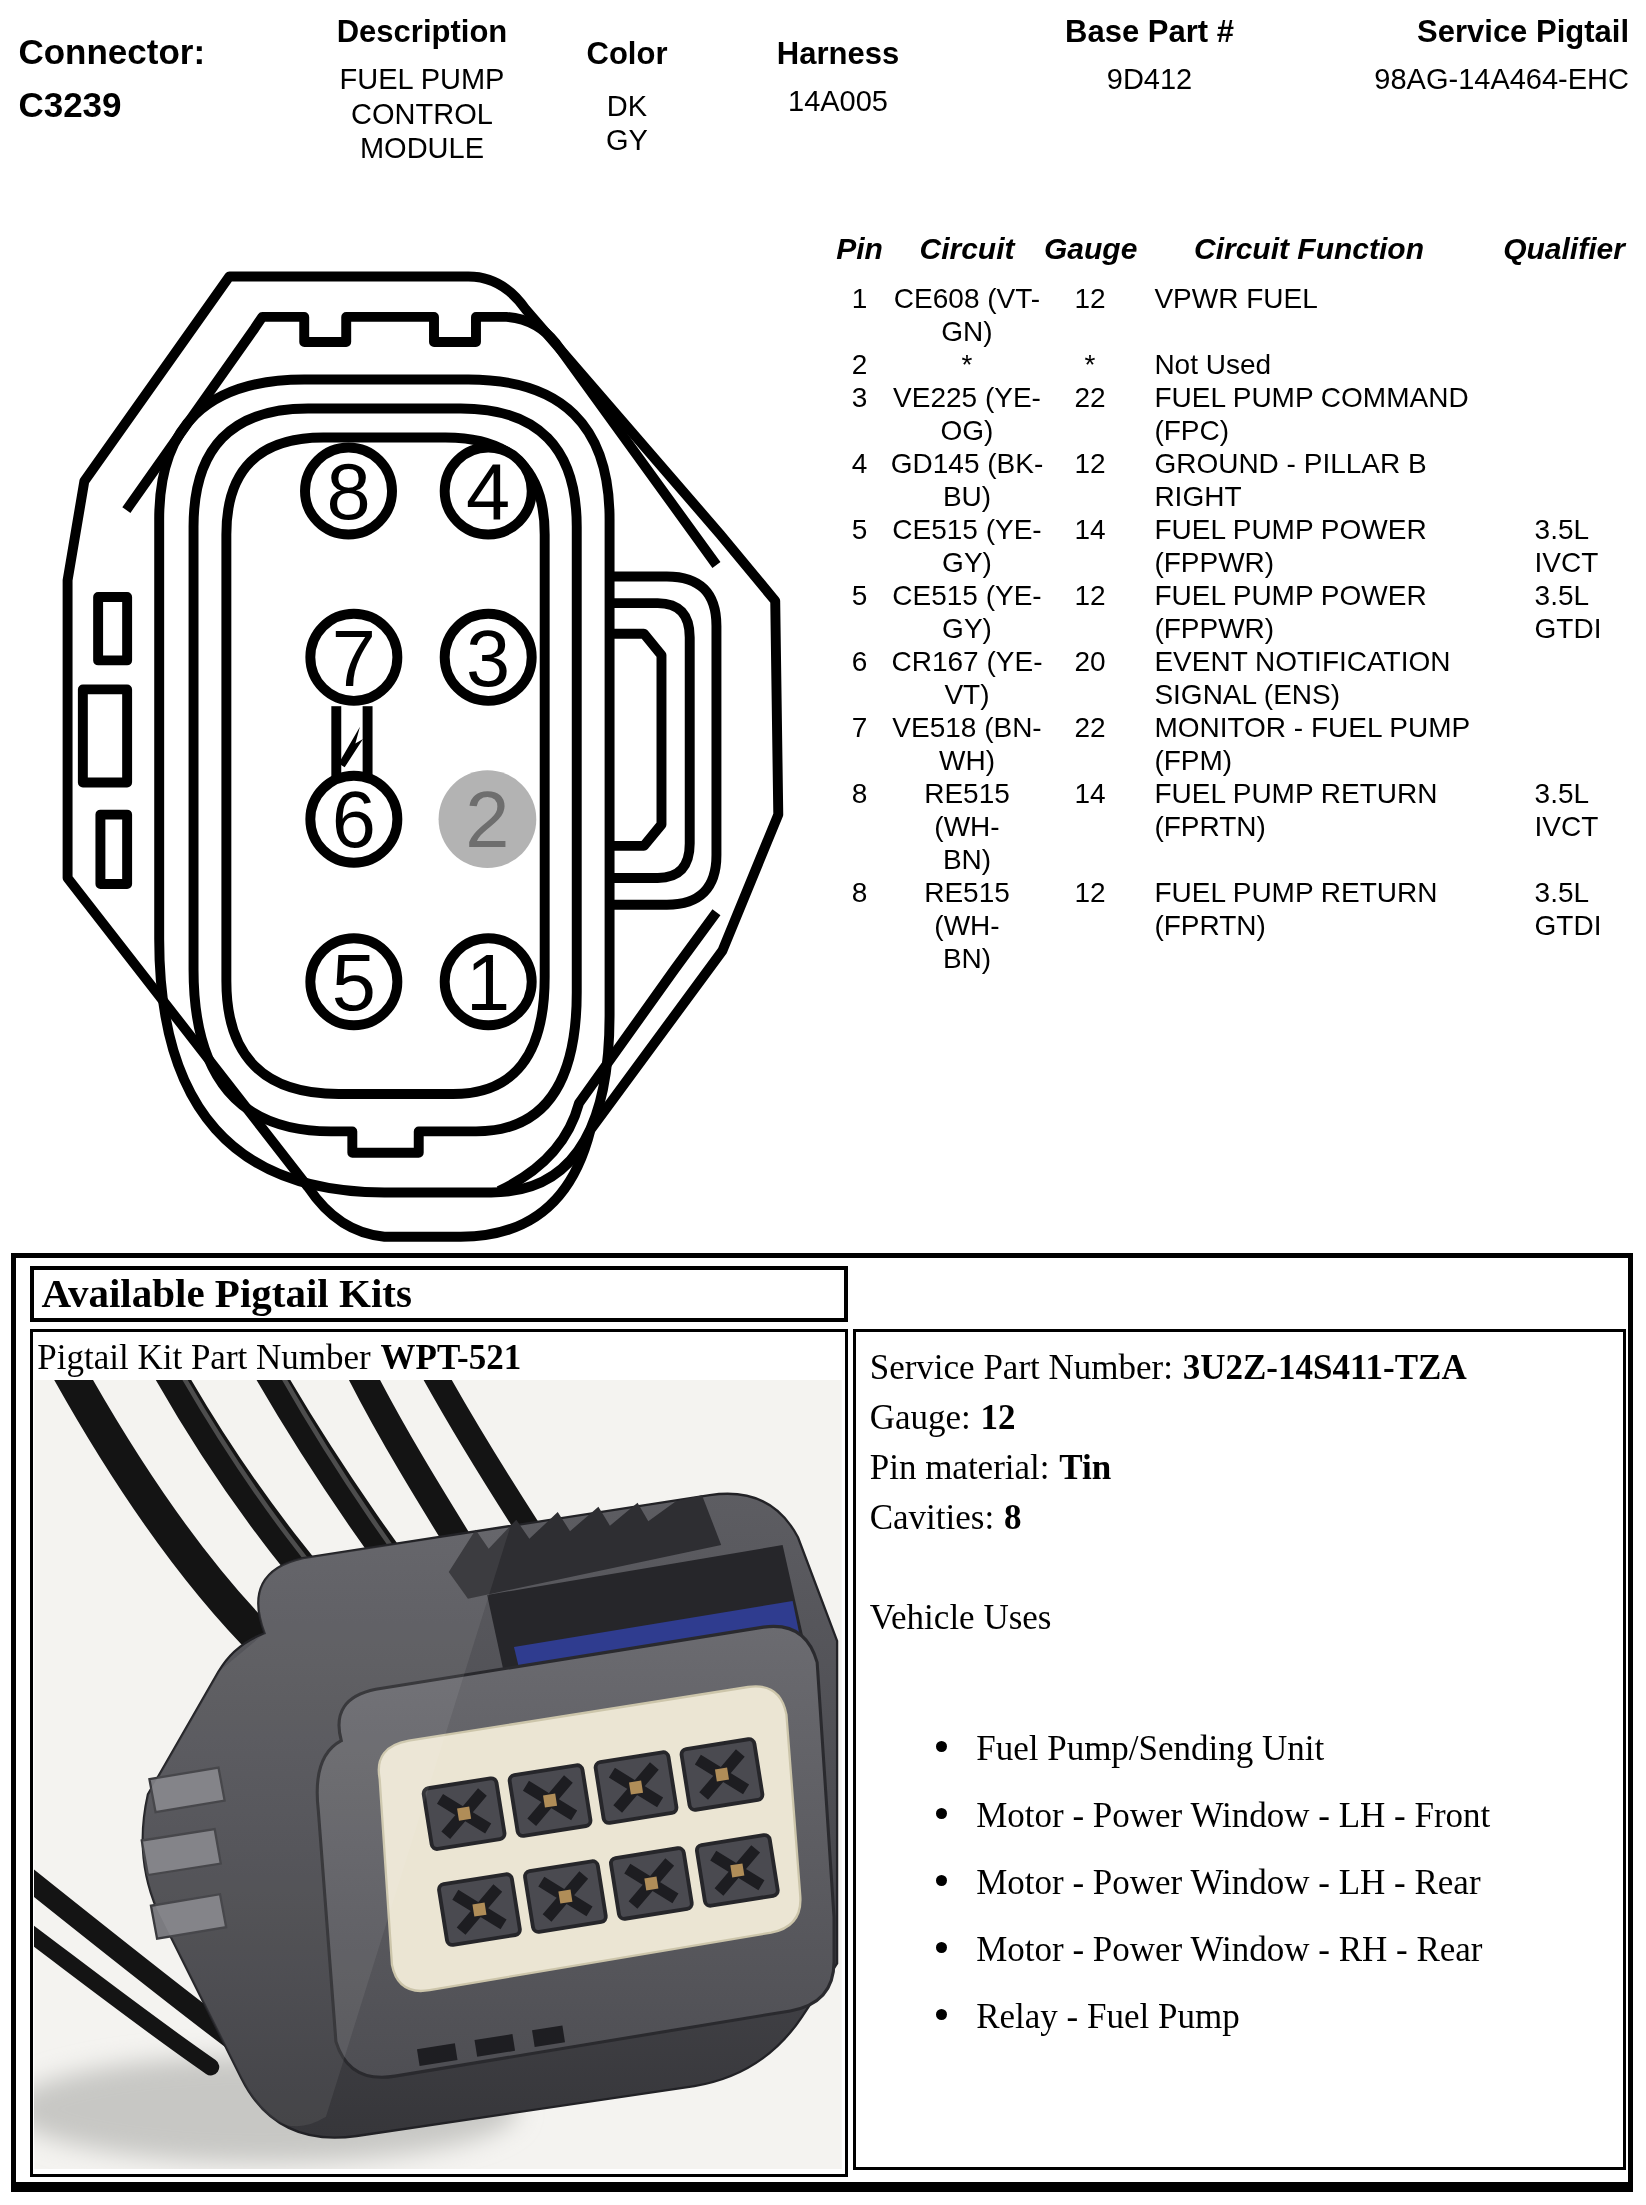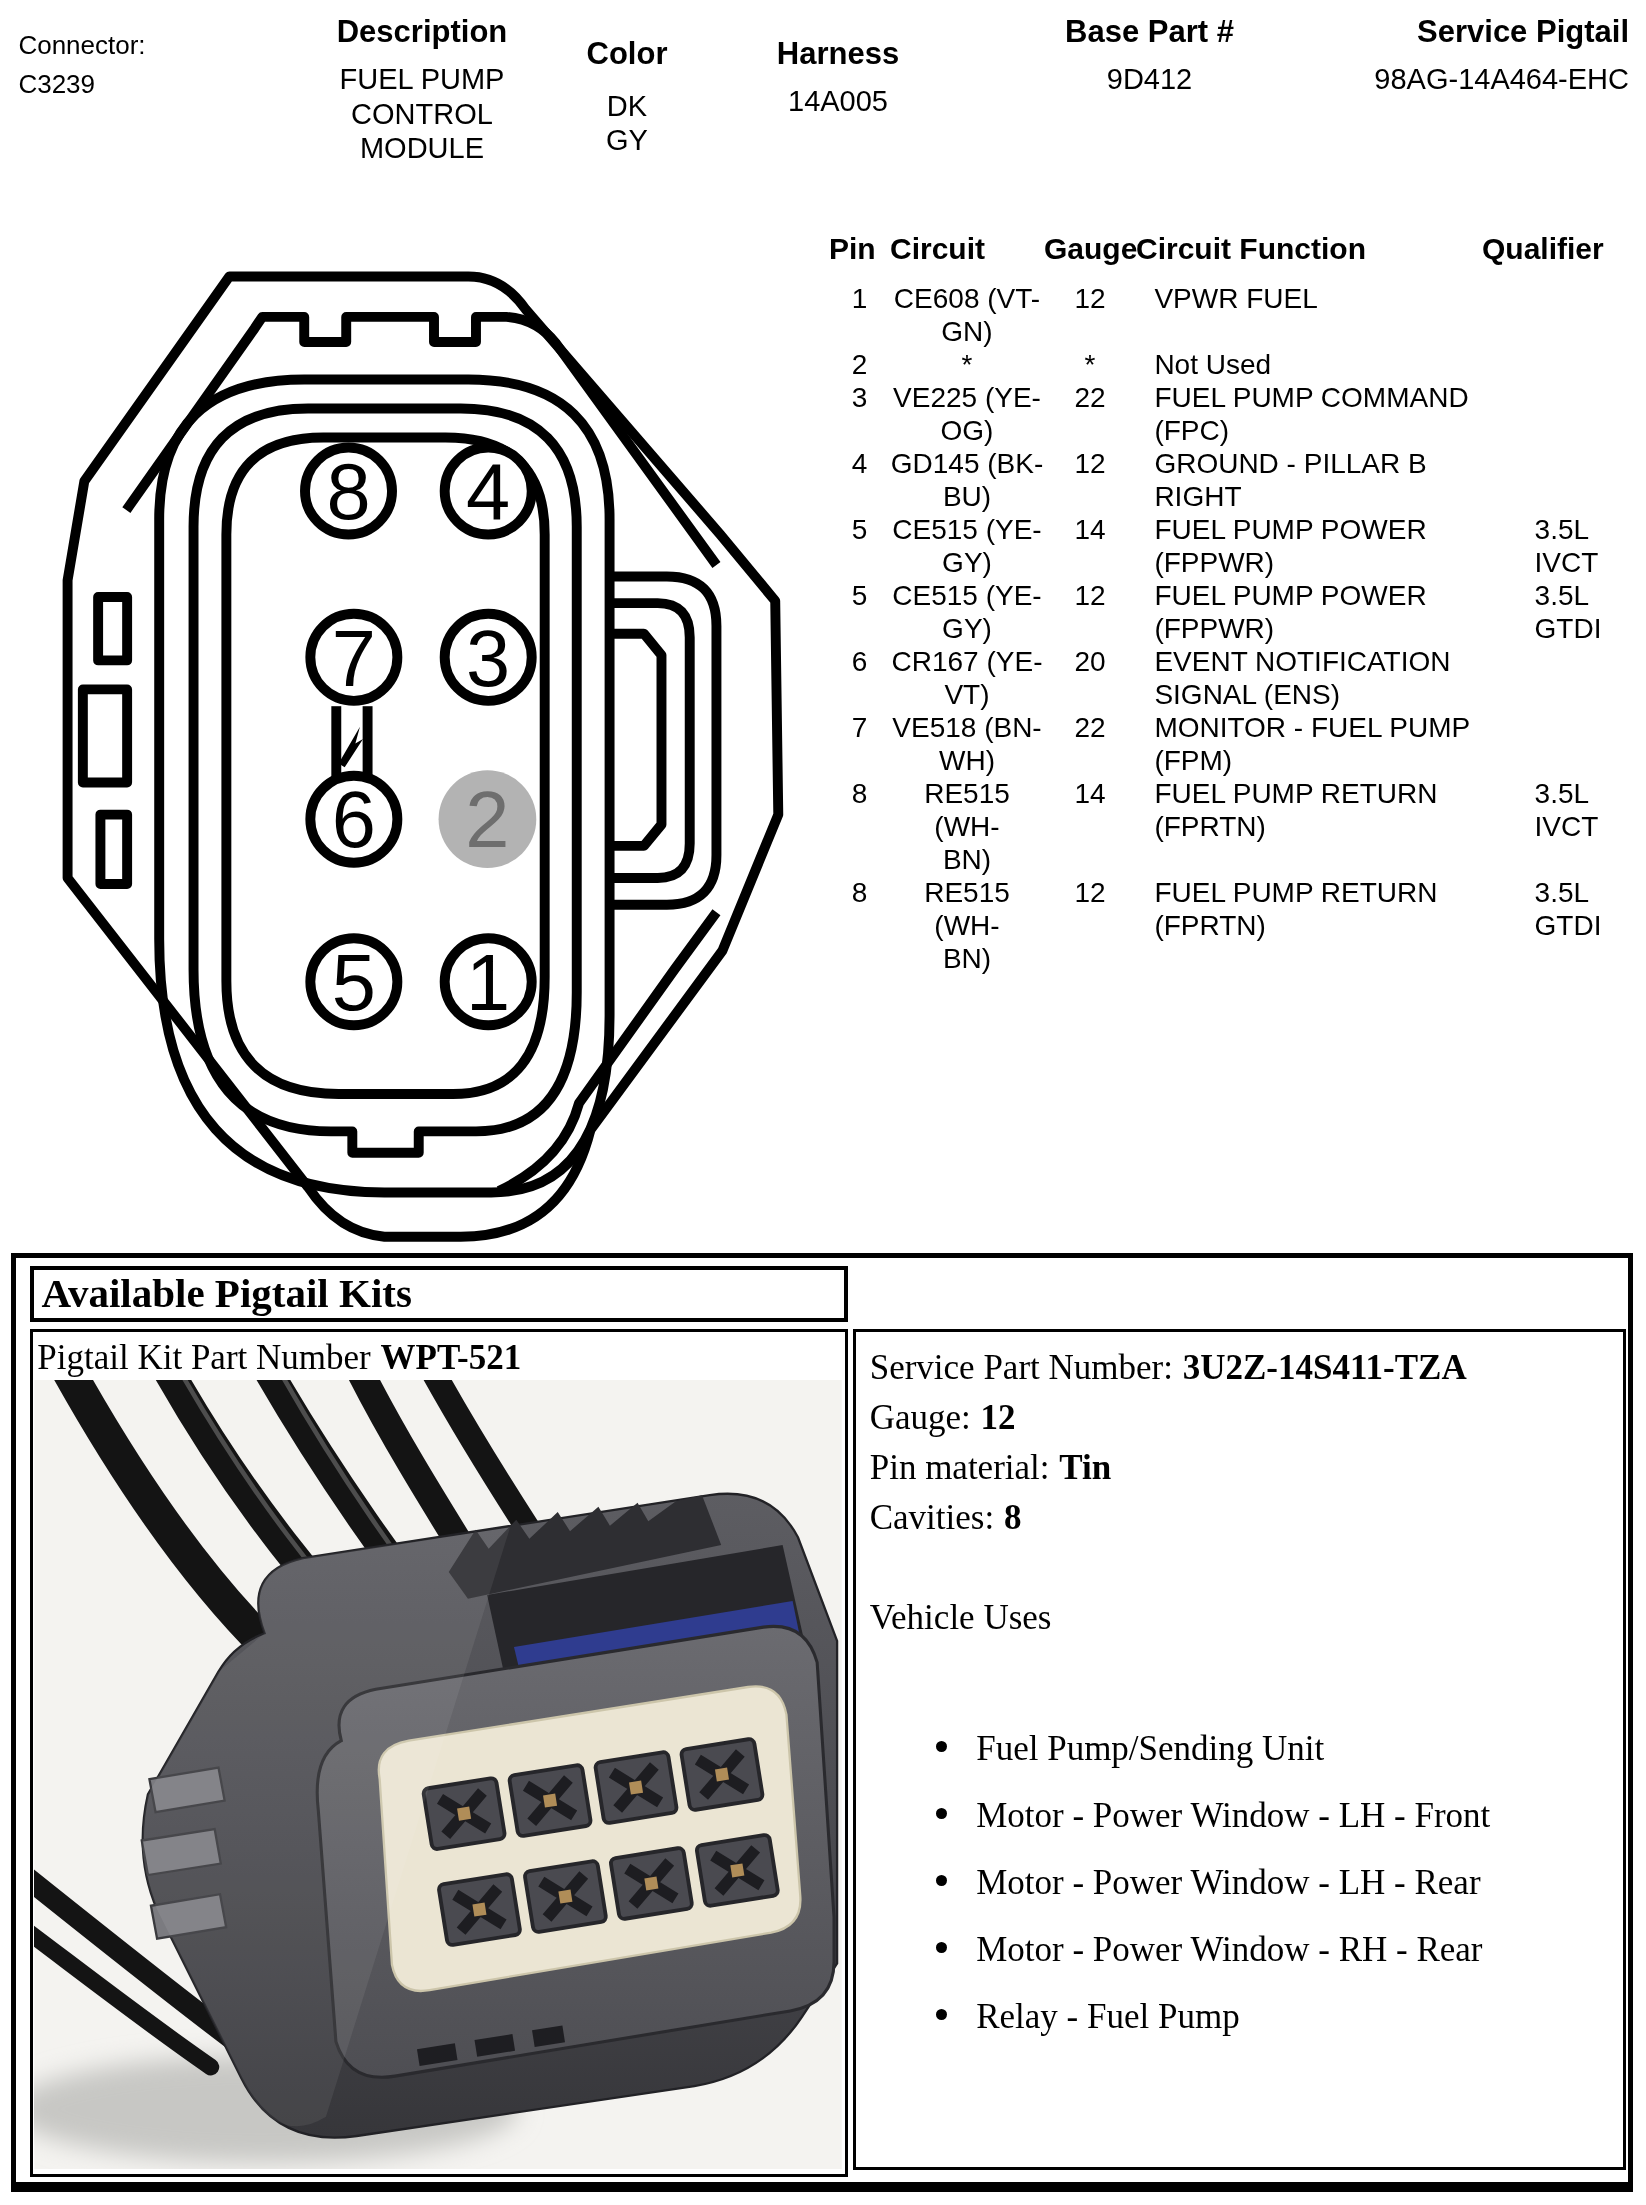--- a/index.html
+++ b/index.html
@@ -1,34 +1,34 @@
 <!DOCTYPE html>
 <html style="font-size:12.3px"><head>
 <meta charset="utf-8">
 <style>
   html,body{margin:0;padding:0;background:#fff;}
   .page{position:relative;width:1646px;height:2205px;background:#fff;font-family:"Liberation Sans",sans-serif;color:#000;overflow:hidden;}
   
-  .conn-label{position:absolute;left:18.4px;top:26px;font-size:26px;font-weight:normal;line-height:1.5;}
+  .conn-label{position:absolute;left:18.4px;top:26px;font-size:35px;font-weight:bold;line-height:1.5;}
   .hcol{position:absolute;top:14px;text-align:center;}
   .hcol .lbl{font-size:31px;font-weight:bold;}
   .hcol .val{font-size:29px;margin-top:12.3px;line-height:1.18;}
   #col-desc{left:307px;width:230px;}
   #col-desc .val{width:215px;margin-left:auto;margin-right:auto;}
   #col-color{left:577px;width:100px;text-align:center;}
   #col-color .lbl{margin-top:21.5px;}
   #col-color .val{width:61px;margin-left:auto;margin-right:auto;margin-top:17px;}
   #col-harness{left:746px;width:184px;margin-top:22px;}
   #col-base{left:1042px;width:215px;}
   #col-service{left:1291px;width:338px;text-align:right;}
   
   .pin-table{position:absolute;left:829px;top:232px;width:817px;font-size:28px;line-height:33px;}
   .trow{display:grid;grid-template-columns:61px 154px 92px 346px 164px;}
   .trow.thead{font-weight:bold;font-size:30px;margin-bottom:17px;}
-  .thead > div{}
+  .thead > div{text-align:center;font-style:italic;}
   .c-pin{text-align:center;}
   .c-circ{text-align:center;}
   .c-gauge{text-align:center;}
   .c-fn{text-align:left;padding-left:18.4px;}
   .c-q{text-align:left;padding-left:4.6px;margin-left:48px;}
   
   .diagram{position:absolute;left:31px;top:252px;}
   
   .kit-box{position:absolute;left:10.7px;top:1253px;width:1612px;height:924px;border:5.4px solid #000;border-bottom-width:10px;font-family:Liberation Serif, serif;}
   .kit-title{position:absolute;left:14px;top:7.7px;width:803px;height:48px;border:4.6px solid #000;font-size:41px;font-weight:bold;line-height:46px;padding-left:7.7px;box-sizing:content-box;}

